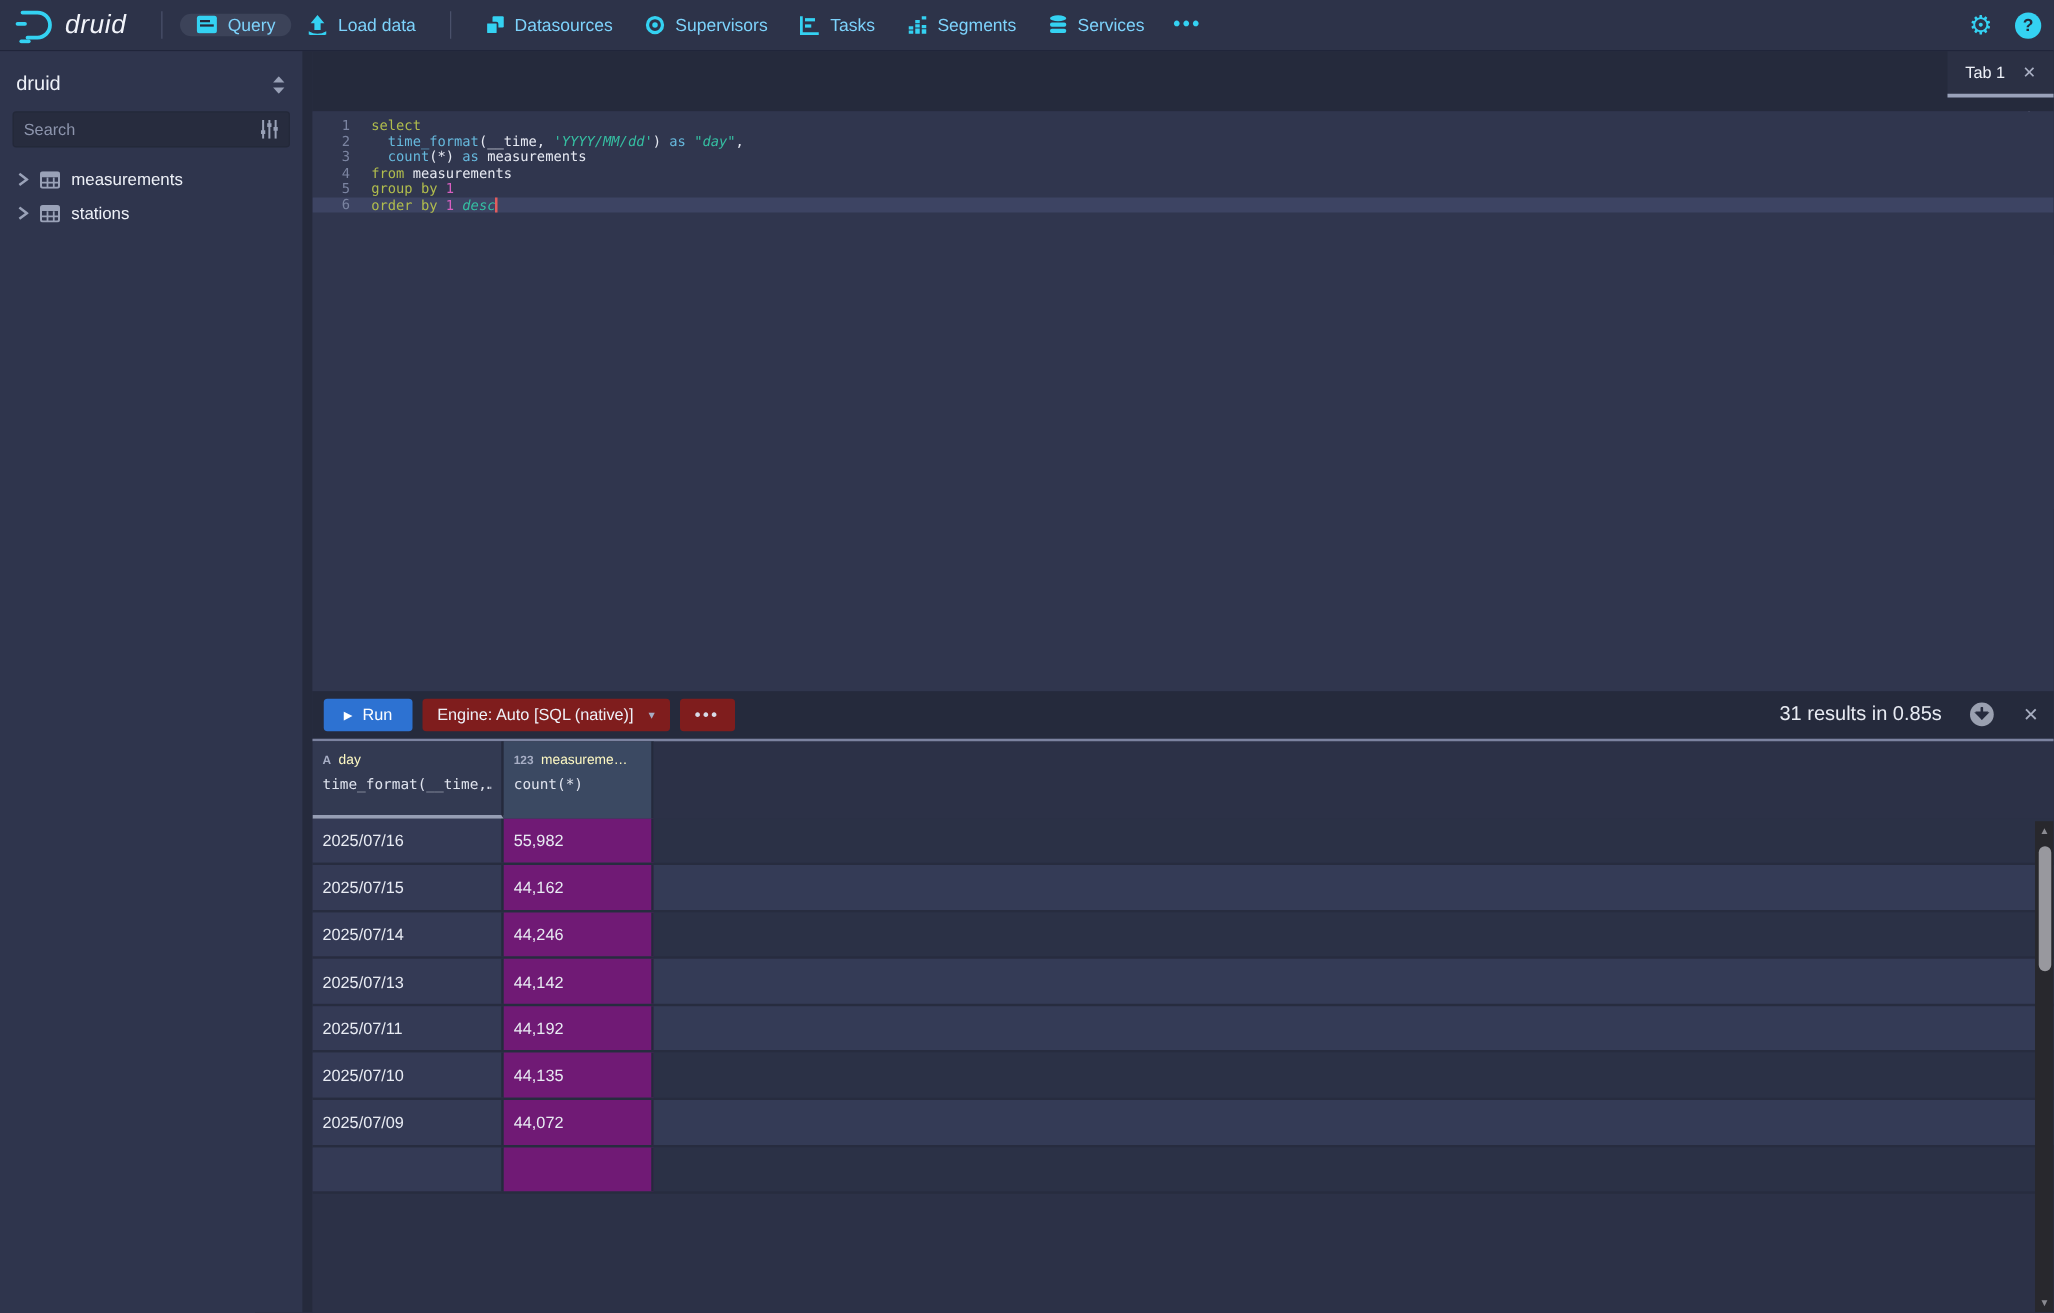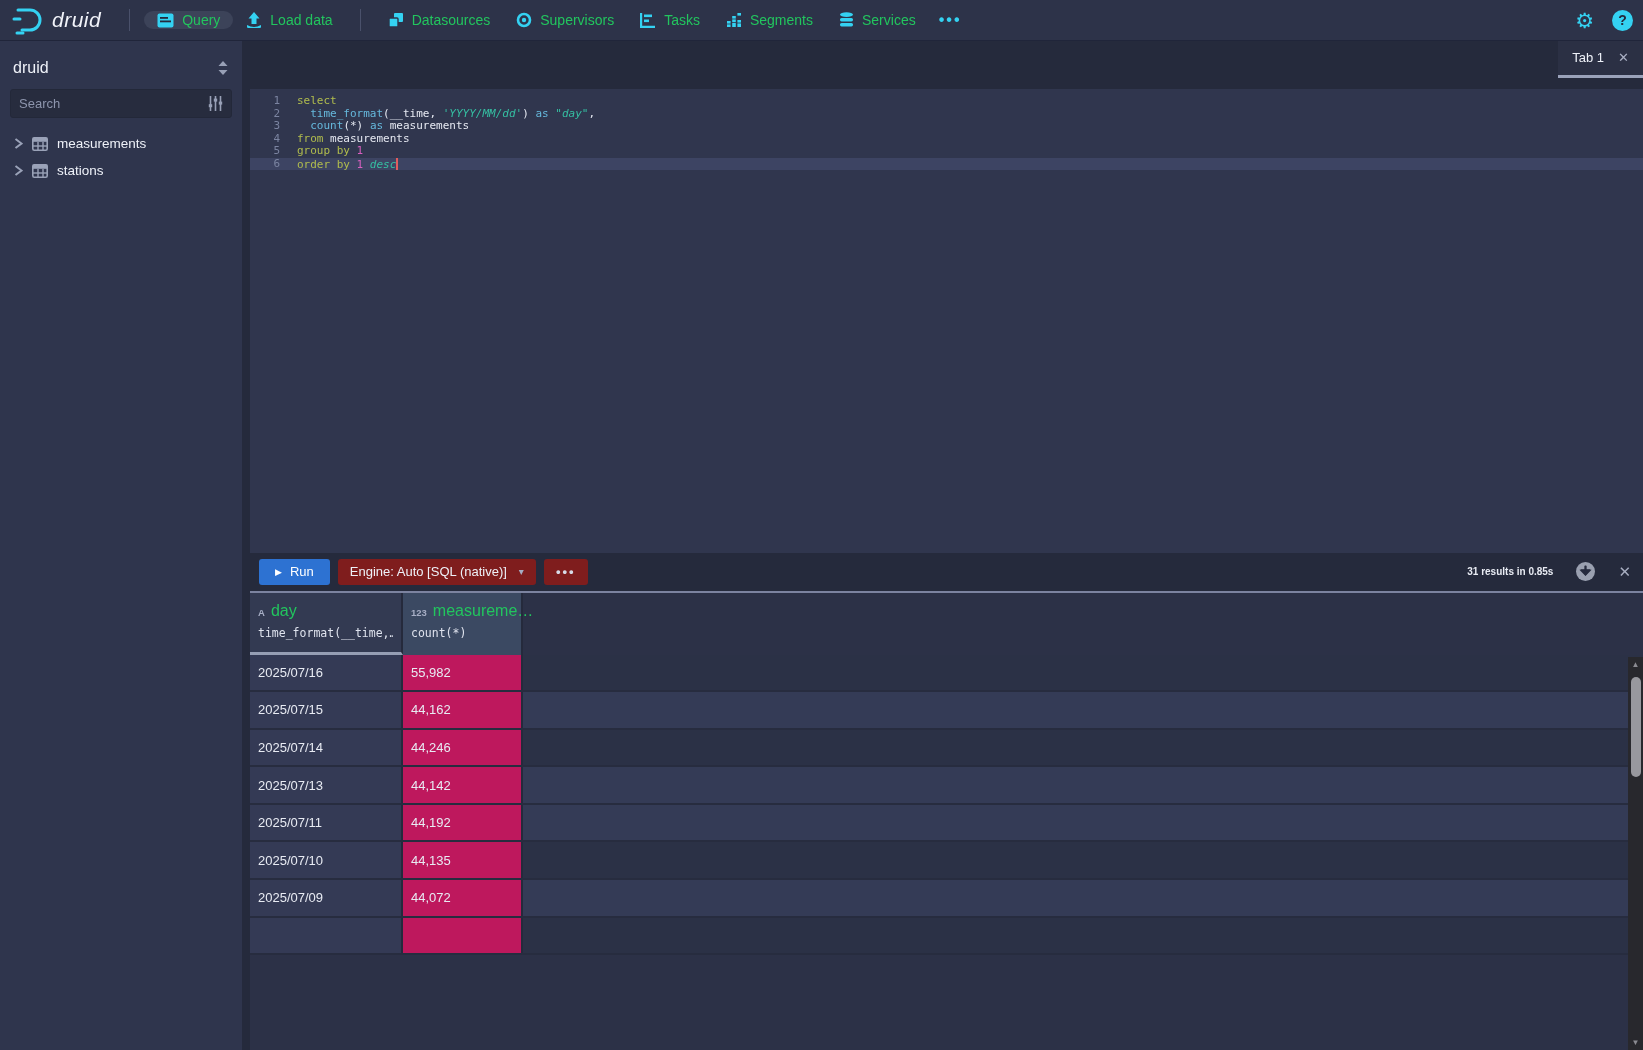--- a/index.html
+++ b/index.html
@@ -5,22 +5,22 @@
   * { margin:0; padding:0; box-sizing:border-box; }
   html,body { width:1643px; height:1050px; overflow:hidden; background:#2c3147;
     font-family:"Liberation Sans", sans-serif; color:#edf0f7; }
 
   
   .nav { height:41px; background:#2d3349; display:flex; align-items:center;
     padding:0 10px 0 12px; border-bottom:1px solid #20253a; }
   .brand { display:flex; align-items:center; gap:8px; margin-right:14px; cursor:pointer; }
   .brand-name { font-size:21px; font-style:italic; font-weight:500; letter-spacing:.5px; color:#f2f4fa; }
   .vdiv { width:1px; height:22px; background:#4a516b; margin:0 14px; }
-  .nav-item { display:flex; align-items:center; gap:8px; padding:1px 13px; border-radius:16px;
-    font-size:14px; color:#22c55e; cursor:pointer; white-space:nowrap; }
+  .nav-item { display:flex; gap:8px; padding:1px 13px; border-radius:16px;
+    font-size:14px; color:#7dd3fc; cursor:pointer; white-space:nowrap; }
   .nav-item.active { background:#3c4359; }
   .nav-item svg, .brand svg { display:block; }
   .nav-more { color:#34d2f2; font-size:16px; letter-spacing:2px; padding:4px 10px; cursor:pointer; font-weight:bold; }
   .nav-spacer { flex:1; }
   .gear { color:#34d2f2; font-size:21px; cursor:pointer; margin-right:18px; line-height:1; }
   .help { width:21px; height:21px; border-radius:50%; background:#34d2f2; color:#242a3c;
     font-weight:bold; font-size:14px; display:flex; align-items:center; justify-content:center; cursor:pointer; }
 
   
   .app { display:flex; height:1009px; }
@@ -64,40 +64,40 @@
 
   
   .runbar { height:38px; background:#252a3c; display:flex; align-items:center; padding:0 12px 0 9px; gap:8px; }
   .btn { height:26px; display:flex; align-items:center; gap:8px; padding:0 12px;
     border-radius:3px; font-size:13px; cursor:pointer; background:#7f1d1d; color:#eef1f8; }
   .btn-run { background:#2d72d2; color:#fff; padding:0 16px; }
   .play { font-size:9px; }
   .caret { font-size:10px; color:#a6adc4; margin-left:4px; }
   .btn-dots { letter-spacing:2px; font-weight:bold; color:#d7dbe7; }
   .run-spacer { flex:1; }
-  .results-summary { font-size:10px; color:#e8ebf3; margin-right:14px;font-weight:bold; }
+  .results-summary { font-size:16px; color:#e8ebf3; margin-right:14px; }
   .dl-icon { cursor:pointer; margin-right:14px; display:flex; }
   .close-x { color:#a7adc0; font-size:15px; cursor:pointer; }
 
   
   .results { flex:1; background:#2c3147; border-top:2px solid #7c83a0; position:relative; overflow:hidden; }
   .rheader { display:flex; height:62px; }
   .hcell { padding:9px 8px 6px 8px; cursor:pointer; border-right:2px solid #252a3c; }
   .hcell.h1 { width:153px; background:#333a52; border-bottom:3px solid #969eb4; }
   .hcell.h2 { width:120px; background:#3b4962; }
   .h-top { display:flex; align-items:baseline; gap:6px; }
   .h-type { font-size:9.5px; font-weight:bold; color:#a7aec5; }
-  .h-name { font-size:16px; color:#22c55e; }
+  .h-name { font-size:11px; color:#fef9c3; }
   .h-expr { font-family:"DejaVu Sans Mono", monospace; font-size:11.5px; color:#dfe3ee; margin-top:6px;
     white-space:nowrap; overflow:hidden; }
   .rbody {}
   .trow { display:flex; height:37.6px; border-bottom:2px solid #272c3f; cursor:default; }
   .cell { display:flex; align-items:center; padding-left:8px; font-size:13px; color:#e8ebf3; }
   .cell.c1 { width:153px; background:#343a55; border-right:2px solid #252a3c; }
-  .cell.c2 { width:120px; background:#be185d; border-right:2px solid #252a3c; }
+  .cell.c2 { width:120px; background:#701a75; border-right:2px solid #252a3c; }
   .cell.cf { flex:1; }
   .cf.f-dark { background:#2b3146; }
   .cf.f-light { background:#343b56; }
 
   
   .vscroll { position:absolute; right:0; top:64px; bottom:0; width:15px; background:#28282d;
     display:flex; flex-direction:column; align-items:center; }
   .sc-arrow { color:#8b8b92; font-size:8px; height:15px; display:flex; align-items:center; cursor:pointer; }
   .sc-track { flex:1; width:100%; position:relative; }
   .sc-thumb { position:absolute; top:5px; left:2.5px; width:10px; height:100px; background:#98989e;

